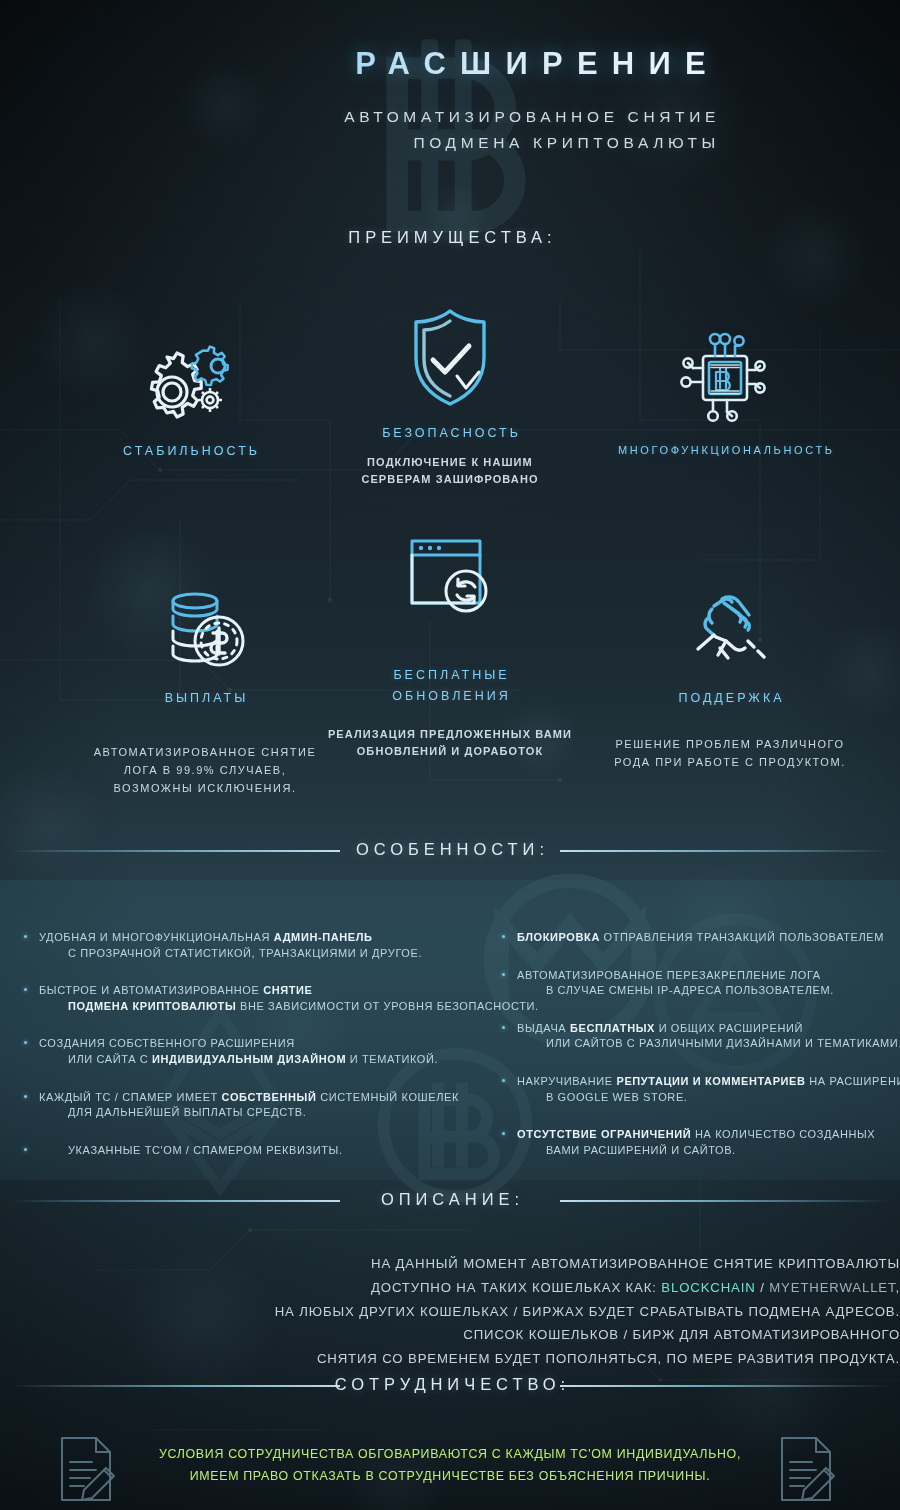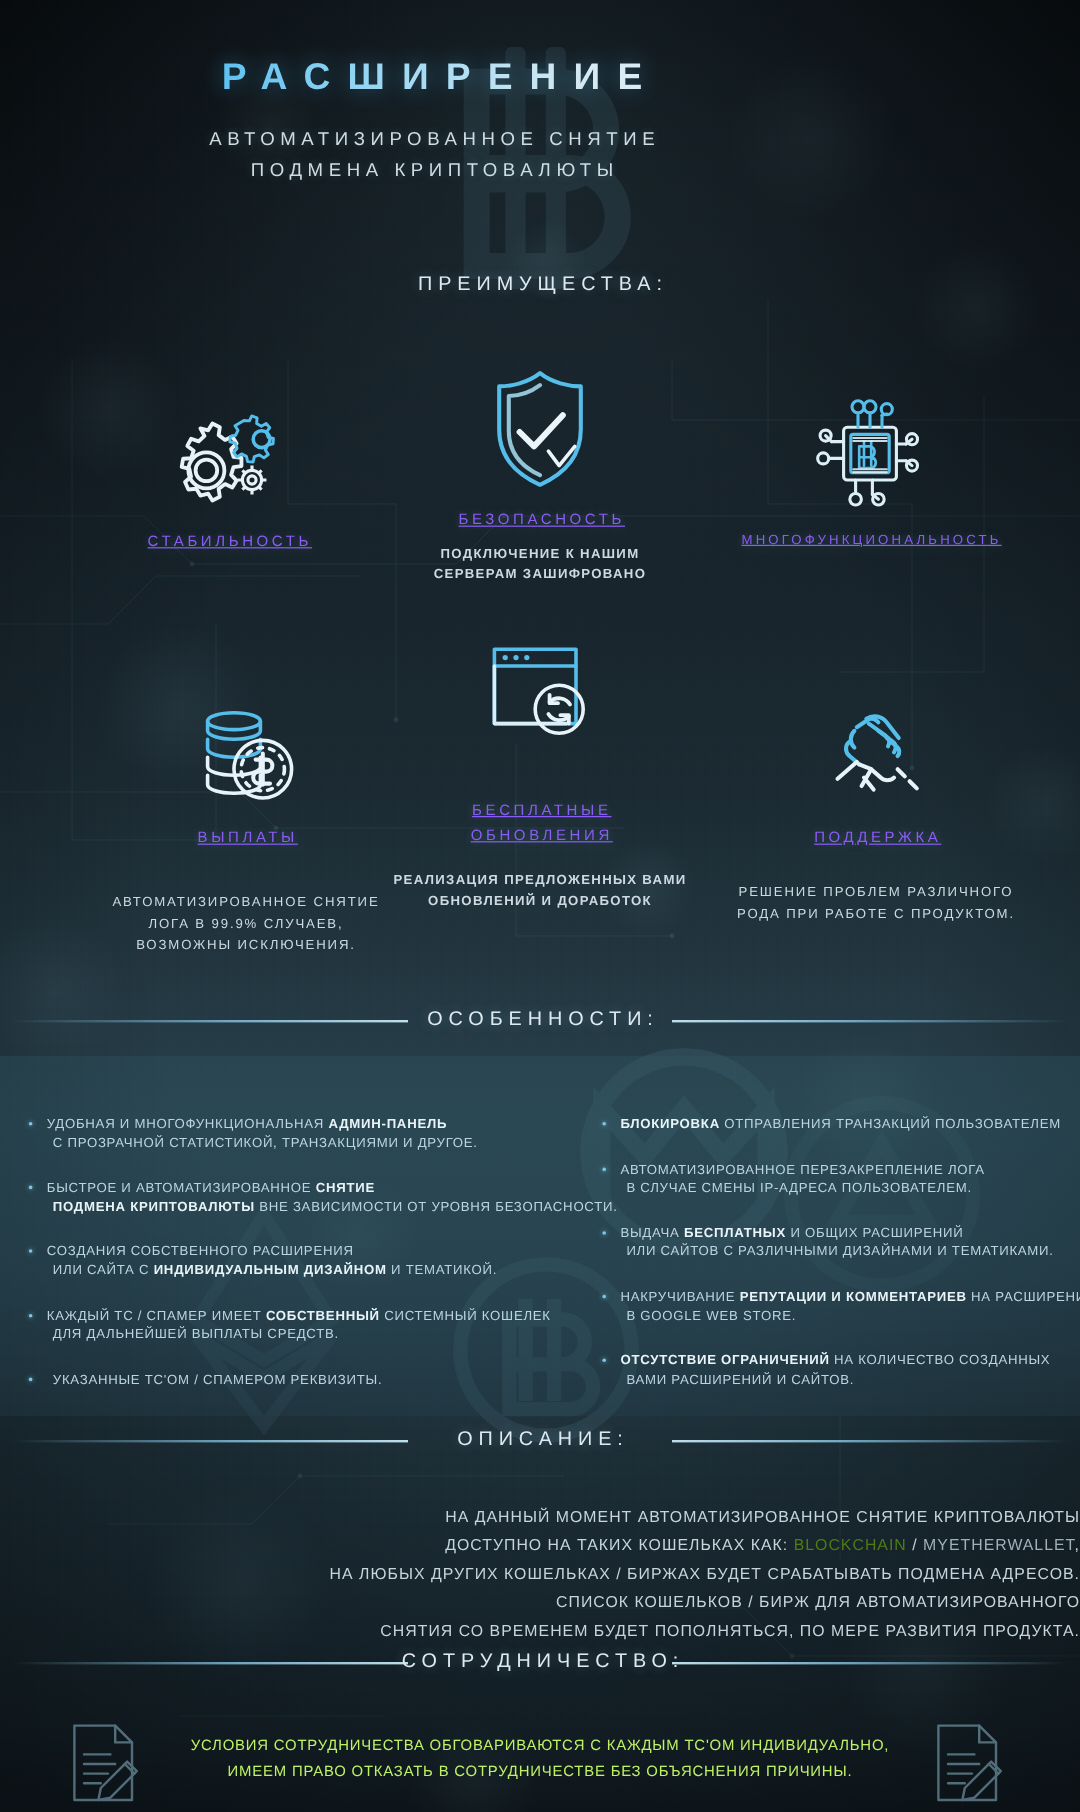--- a/index.html
+++ b/index.html
@@ -45,21 +45,21 @@
     background:radial-gradient(ellipse 90% 70% at 50% 50%, rgba(0,0,0,0) 40%, rgba(0,0,0,.55) 100%);
   }
   .watermark{ position:absolute; z-index:1; opacity:.085; color:#8fd4ec; pointer-events:none; }
 
   
   .page{ position:absolute; inset:0; z-index:3; }
 
   .txt{ letter-spacing:.18em; text-transform:uppercase; }
 
   
-  .hero{ position:absolute; top:46px; left:0; width:720px; text-align:center; }
+  .hero{ position:absolute; top:46px; left:0; width:720px; text-align:right; }
   .hero-title{
     font-size:31px; font-weight:bold; letter-spacing:.46em; text-indent:.46em;
     background:linear-gradient(90deg,#25a8e8 0%,#52bdf0 22%,#9ed8f3 45%,#d7e9f2 68%,#eef6fa 100%);
     -webkit-background-clip:text; background-clip:text; color:transparent;
     -webkit-text-fill-color:transparent;
     filter:drop-shadow(0 0 9px rgba(70,175,230,.45));
   }
   .hero-sub{
     margin-top:22px; font-size:15.5px; letter-spacing:.30em; text-indent:.30em;
     color:#cfdce3; line-height:1.70; font-weight:300;
@@ -75,22 +75,22 @@
     text-shadow:0 0 10px rgba(150,200,225,.35);
   }
   .rule{ position:absolute; top:50%; height:2px; width:330px; }
   .rule.l{ left:10px;  background:linear-gradient(90deg, rgba(120,190,220,0) 0%, rgba(140,205,235,.75) 55%, rgba(200,232,245,.95) 100%); }
   .rule.r{ right:10px; background:linear-gradient(270deg, rgba(120,190,220,0) 0%, rgba(140,205,235,.75) 55%, rgba(200,232,245,.95) 100%); }
 
   
   .benefit{ position:absolute; text-align:center; }
   .benefit .ico{ display:flex; align-items:flex-end; justify-content:center; }
   .benefit .name{
-    font-size:12.5px; letter-spacing:.24em; text-indent:.24em; color:#8b5cf6;
-    margin-top:14px; text-shadow:0 0 7px rgba(140,190,215,.25);text-decoration:underline;
+    font-size:12.5px; letter-spacing:.24em; text-indent:.24em; color:#7dd3fc;
+    margin-top:14px; text-shadow:0 0 7px rgba(140,190,215,.25);
   }
   .benefit .desc{
     font-size:11px; letter-spacing:.10em; line-height:1.55; color:#cddae2;
     font-weight:bold; margin-top:14px;
   }
   .benefit .desc.thin{ font-weight:normal; letter-spacing:.14em; line-height:1.65; }
 
   
   .features-bg{
     position:absolute; left:0; top:880px; width:900px; height:300px; z-index:2;
@@ -99,30 +99,30 @@
   .feat-col{ position:absolute; z-index:4; }
   .feat-item{ position:relative; padding-left:17px; margin-bottom:22px; }
   .feat-item .bullet{
     position:absolute; left:2px; top:5px; width:3px; height:3px; border-radius:50%;
     background:#7dc6e8; box-shadow:0 0 4px rgba(125,198,232,.9);
   }
   .feat-item .l1, .feat-item .l2{
     font-size:11px; letter-spacing:.055em; line-height:1.42; color:#bdd5e0;
     text-transform:uppercase; white-space:nowrap;
   }
-  .feat-item .l2{ padding-left:5px; }
+  .feat-item .l2{ padding-left:5px;margin-left:24px; }
   .feat-item b{ color:#e9f4f9; font-weight:bold; }
 
   
   .desc-body{
     position:absolute; left:0; width:900px; text-align:right; z-index:4;
     font-size:13.2px; letter-spacing:.065em; line-height:1.80; color:#c6d5dd;
     text-transform:uppercase;
   }
-  .desc-body .hl-blue{ color:#4d7c0f; }
+  .desc-body .hl-blue{ color:#5eead4; }
   .desc-body .hl-gray{ color:#9fb0b8; }
 
   .coop-body{
     position:absolute; left:0; width:900px; text-align:center; z-index:4;
     font-size:12.4px; letter-spacing:.055em; line-height:1.75; color:#bef264;
     text-transform:uppercase;
   }
 
   .doc-ico{ position:absolute; z-index:4; opacity:.55; }
 </style>

